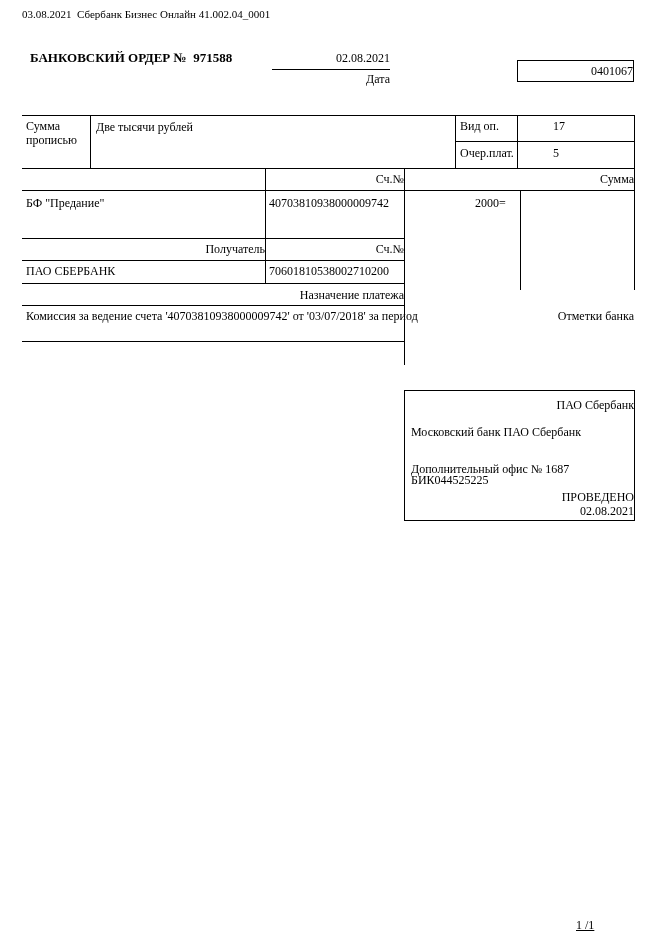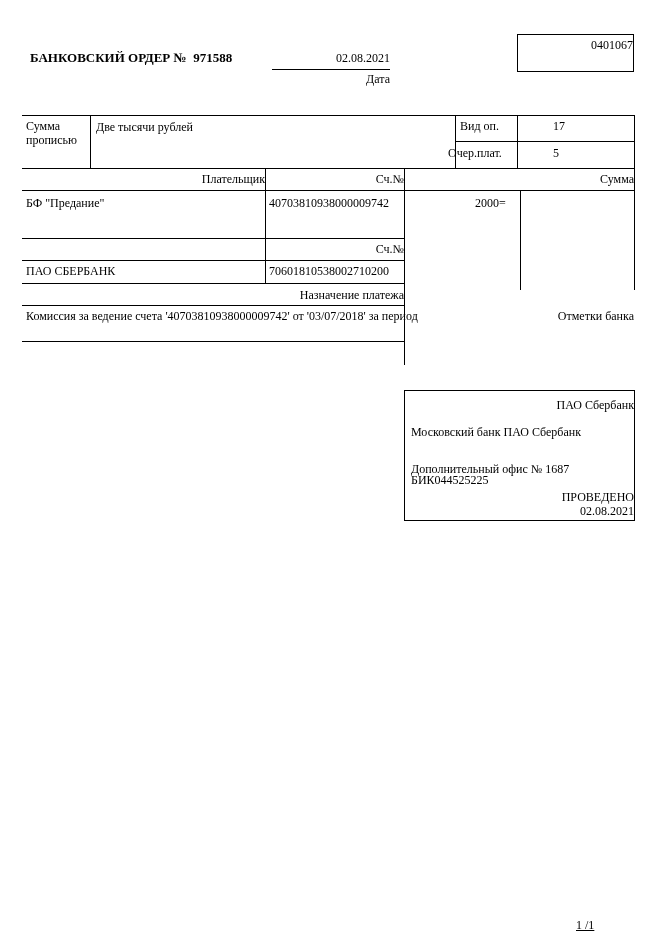--- a/index.html
+++ b/index.html
@@ -28,65 +28,66 @@
   .bold { font-weight: bold; }
   .center { text-align: right; }
   .pre { white-space: pre; }
   .box { border: 1px solid #000000; box-sizing: border-box; }
 </style>
 </head>
 <body>
 
 <div class="page">
 
+  <div class="abs t11 pre" style="left:22px; top:8px;">03.08.2021  Сбербанк Бизнес Онлайн 41.002.04_0001</div>
 
   <div class="abs t13 bold pre" style="left:22px; top:50px;">БАНКОВСКИЙ ОРДЕР №  971588</div>
 
   <div class="abs t12 center" style="left:272px; top:51px; width:118px; border-bottom:1px solid #000; padding-bottom:3px;">02.08.2021</div>
   <div class="abs t12 center" style="left:272px; top:72px; width:118px;">Дата</div>
 
-  <div class="abs box t12 center" style="left:517px; top:34px; width:117px; height:38px; line-height:20px;">
+  <div class="abs box t12 center" style="left:517px; top:60px; width:117px; height:22px; line-height:20px;">
     <span>0401067</span>
   </div>
 
   <div class="line hline" style="left:22px; top:115px; width:612px;"></div>
   <div class="line hline" style="left:22px; top:168px; width:612px;"></div>
   <div class="line vline" style="left:90px; top:115px; height:53px;"></div>
   <div class="line vline" style="left:455px; top:115px; height:53px;"></div>
   <div class="line vline" style="left:517px; top:115px; height:53px;"></div>
   <div class="line vline" style="left:634px; top:115px; height:53px;"></div>
   <div class="line hline" style="left:455px; top:141px; width:179px;"></div>
 
   <div class="abs t12" style="left:26px; top:119px;">Сумма</div>
   <div class="abs t12" style="left:26px; top:133px;">прописью</div>
   <div class="abs t12" style="left:96px; top:120px;">Две тысячи рублей</div>
   <div class="abs t12" style="left:460px; top:119px;">Вид оп.</div>
   <div class="abs t12" style="left:553px; top:119px;">17</div>
-  <div class="abs t12" style="left:448px; top:146px;">Очер.плат.</div>
+  <div class="abs t12" style="left:460px; top:146px;">Очер.плат.</div>
   <div class="abs t12" style="left:553px; top:146px;">5</div>
 
   <div class="line hline" style="left:22px; top:190px; width:612px;"></div>
   <div class="line vline" style="left:265px; top:168px; height:115px;"></div>
   <div class="line vline" style="left:404px; top:168px; height:197px;"></div>
   <div class="line vline" style="left:520px; top:190px; height:100px;"></div>
   <div class="line vline" style="left:634px; top:168px; height:122px;"></div>
   <div class="line hline" style="left:22px; top:238px; width:382px;"></div>
   <div class="line hline" style="left:22px; top:260px; width:382px;"></div>
   <div class="line hline" style="left:22px; top:283px; width:382px;"></div>
   <div class="line hline" style="left:22px; top:305px; width:382px;"></div>
   <div class="line hline" style="left:22px; top:341px; width:382px;"></div>
 
-  <div class="abs t12 center" style="left:22px; top:172px; width:243px;">Плательщик</div>
   <div class="abs t12 center" style="left:265px; top:172px; width:139px;">Сч.№</div>
   <div class="abs t12 center" style="left:404px; top:172px; width:230px;">Сумма</div>
 
   <div class="abs t12" style="left:26px; top:196px;">БФ "Предание"</div>
   <div class="abs t12" style="left:269px; top:196px;">40703810938000009742</div>
   <div class="abs t12" style="left:475px; top:196px;">2000=</div>
 
+  <div class="abs t12 center" style="left:22px; top:242px; width:243px;">Получатель</div>
   <div class="abs t12 center" style="left:265px; top:242px; width:139px;">Сч.№</div>
 
   <div class="abs t12" style="left:26px; top:264px;">ПАО СБЕРБАНК</div>
   <div class="abs t12" style="left:269px; top:264px;">70601810538002710200</div>
 
   <div class="abs t12 center" style="left:22px; top:288px; width:382px;">Назначение платежа</div>
   <div class="abs t12" style="left:26px; top:309px;">Комиссия за ведение счета '40703810938000009742' от '03/07/2018' за период</div>
   <div class="abs t12 center" style="left:404px; top:309px; width:230px;">Отметки банка</div>
 
   <div class="abs box" style="left:404px; top:390px; width:231px; height:131px;">

